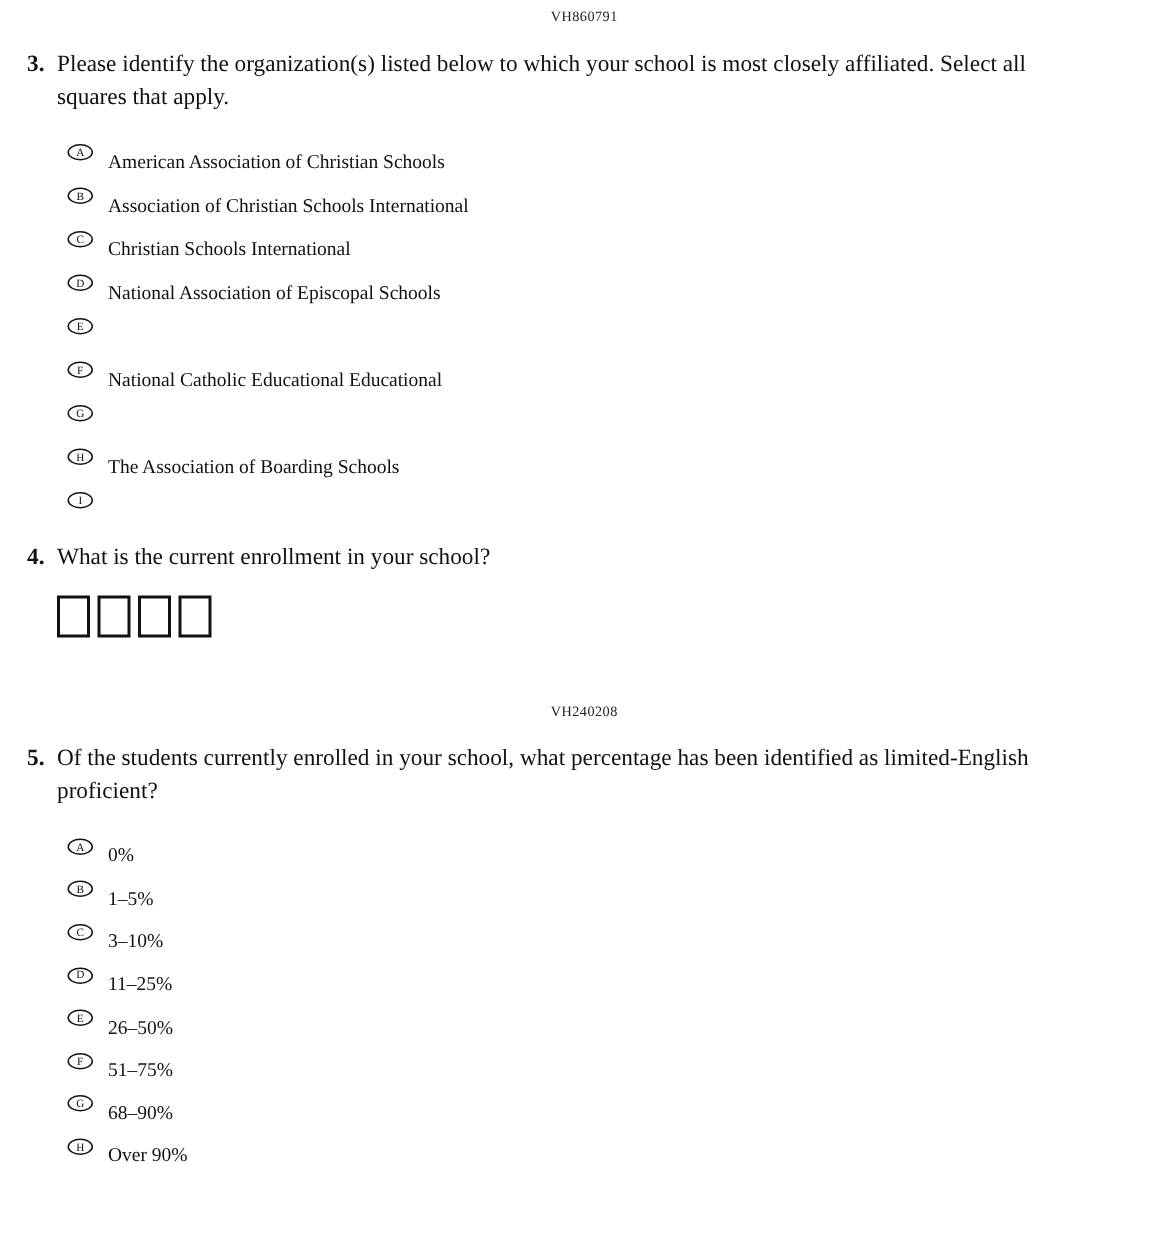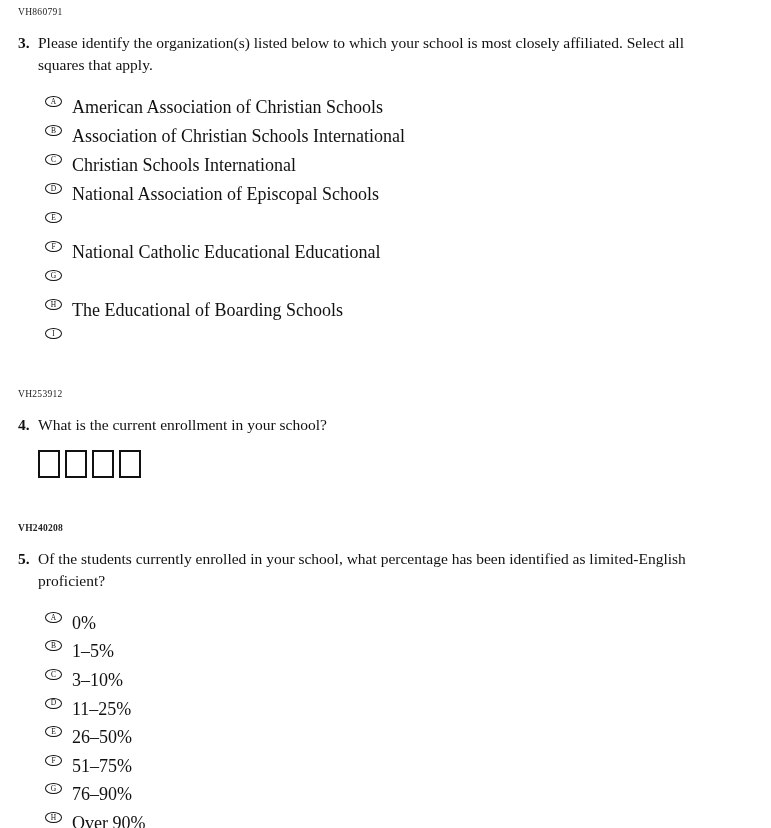--- a/index.html
+++ b/index.html
@@ -6,50 +6,50 @@
   html, body { background:#ffffff; }
   body {
     width:771px; height:828px;
     font-family:"Liberation Serif","DejaVu Serif",serif;
     color:#111111;
     position:relative; overflow:hidden;
   }
   .page { padding:6px 10px 0 18px; }
 
   .code-row {
-    text-align:left;
+    text-align:center;
     font-size:9.5px;
     letter-spacing:0.3px;
     color:#222;
     height:13px;
     line-height:13px;
   }
   .code-row.c2 { margin-top:40px; }
-  .code-row.c3 { margin-top:44px;font-weight:bold; }
+  .code-row.c3 { margin-top:44px; }
 
   .q-head { display:flex; margin-top:13px; font-size:15.5px; line-height:1.42; }
   .q-num  { font-weight:700; width:20px; flex-shrink:0; }
   .q-text { max-width:648px; }
 
   .options { margin:11px 0 0 27px; }
   .option  { display:flex; align-items:center; height:29px; }
   .q5 .option { height:28.6px; }
 
   .bubble {
     width:17px; height:11px;
     border:1.3px solid #111;
     border-radius:50%;
     display:inline-flex; align-items:center; justify-content:center;
     margin-right:10px;
     flex-shrink:0;
     background:#fff;
   }
   .bubble .bl { font-size:7.5px; line-height:1; font-family:"Liberation Serif",serif; }
 
-  .option-label { font-size:18px; white-space:nowrap;margin-top:12px; }
+  .option-label { font-size:13px; white-space:nowrap;margin-top:12px; }
 
   .digit-boxes { margin:14px 0 0 20px; display:flex; }
   .digit-box {
     width:22px; height:28px;
     border:2px solid #111;
     margin-right:5px;
     background:#fff;
     display:inline-block;
   }
 </style>
@@ -103,31 +103,30 @@
       </div>
       <div class="option">
         <span class="bubble">
             <span class="bl">G</span>
           </span>
       </div>
       <div class="option">
         <span class="bubble">
             <span class="bl">H</span>
           </span>
-        <span class="option-label">The Educational of Boarding Schools</span>
+        <span class="option-label">The Association of Boarding Schools</span>
       </div>
       <div class="option">
         <span class="bubble">
             <span class="bl">I</span>
           </span>
       </div>
     </div>
   </section>
 
-  <div class="code-row c2">VH253912</div>
 
   <section>
     <div class="q-head">
       <span class="q-num">4.</span>
       <span class="q-text">What is the current enrollment in your school?</span>
     </div>
     <div class="digit-boxes">
         <span class="digit-box"></span>
         <span class="digit-box"></span>
         <span class="digit-box"></span>
@@ -176,21 +175,21 @@
       <div class="option">
         <span class="bubble">
             <span class="bl">F</span>
           </span>
         <span class="option-label">51–75%</span>
       </div>
       <div class="option">
         <span class="bubble">
             <span class="bl">G</span>
           </span>
-        <span class="option-label">76–90%</span>
+        <span class="option-label">68–90%</span>
       </div>
       <div class="option">
         <span class="bubble">
             <span class="bl">H</span>
           </span>
         <span class="option-label">Over 90%</span>
       </div>
     </div>
   </section>
 

